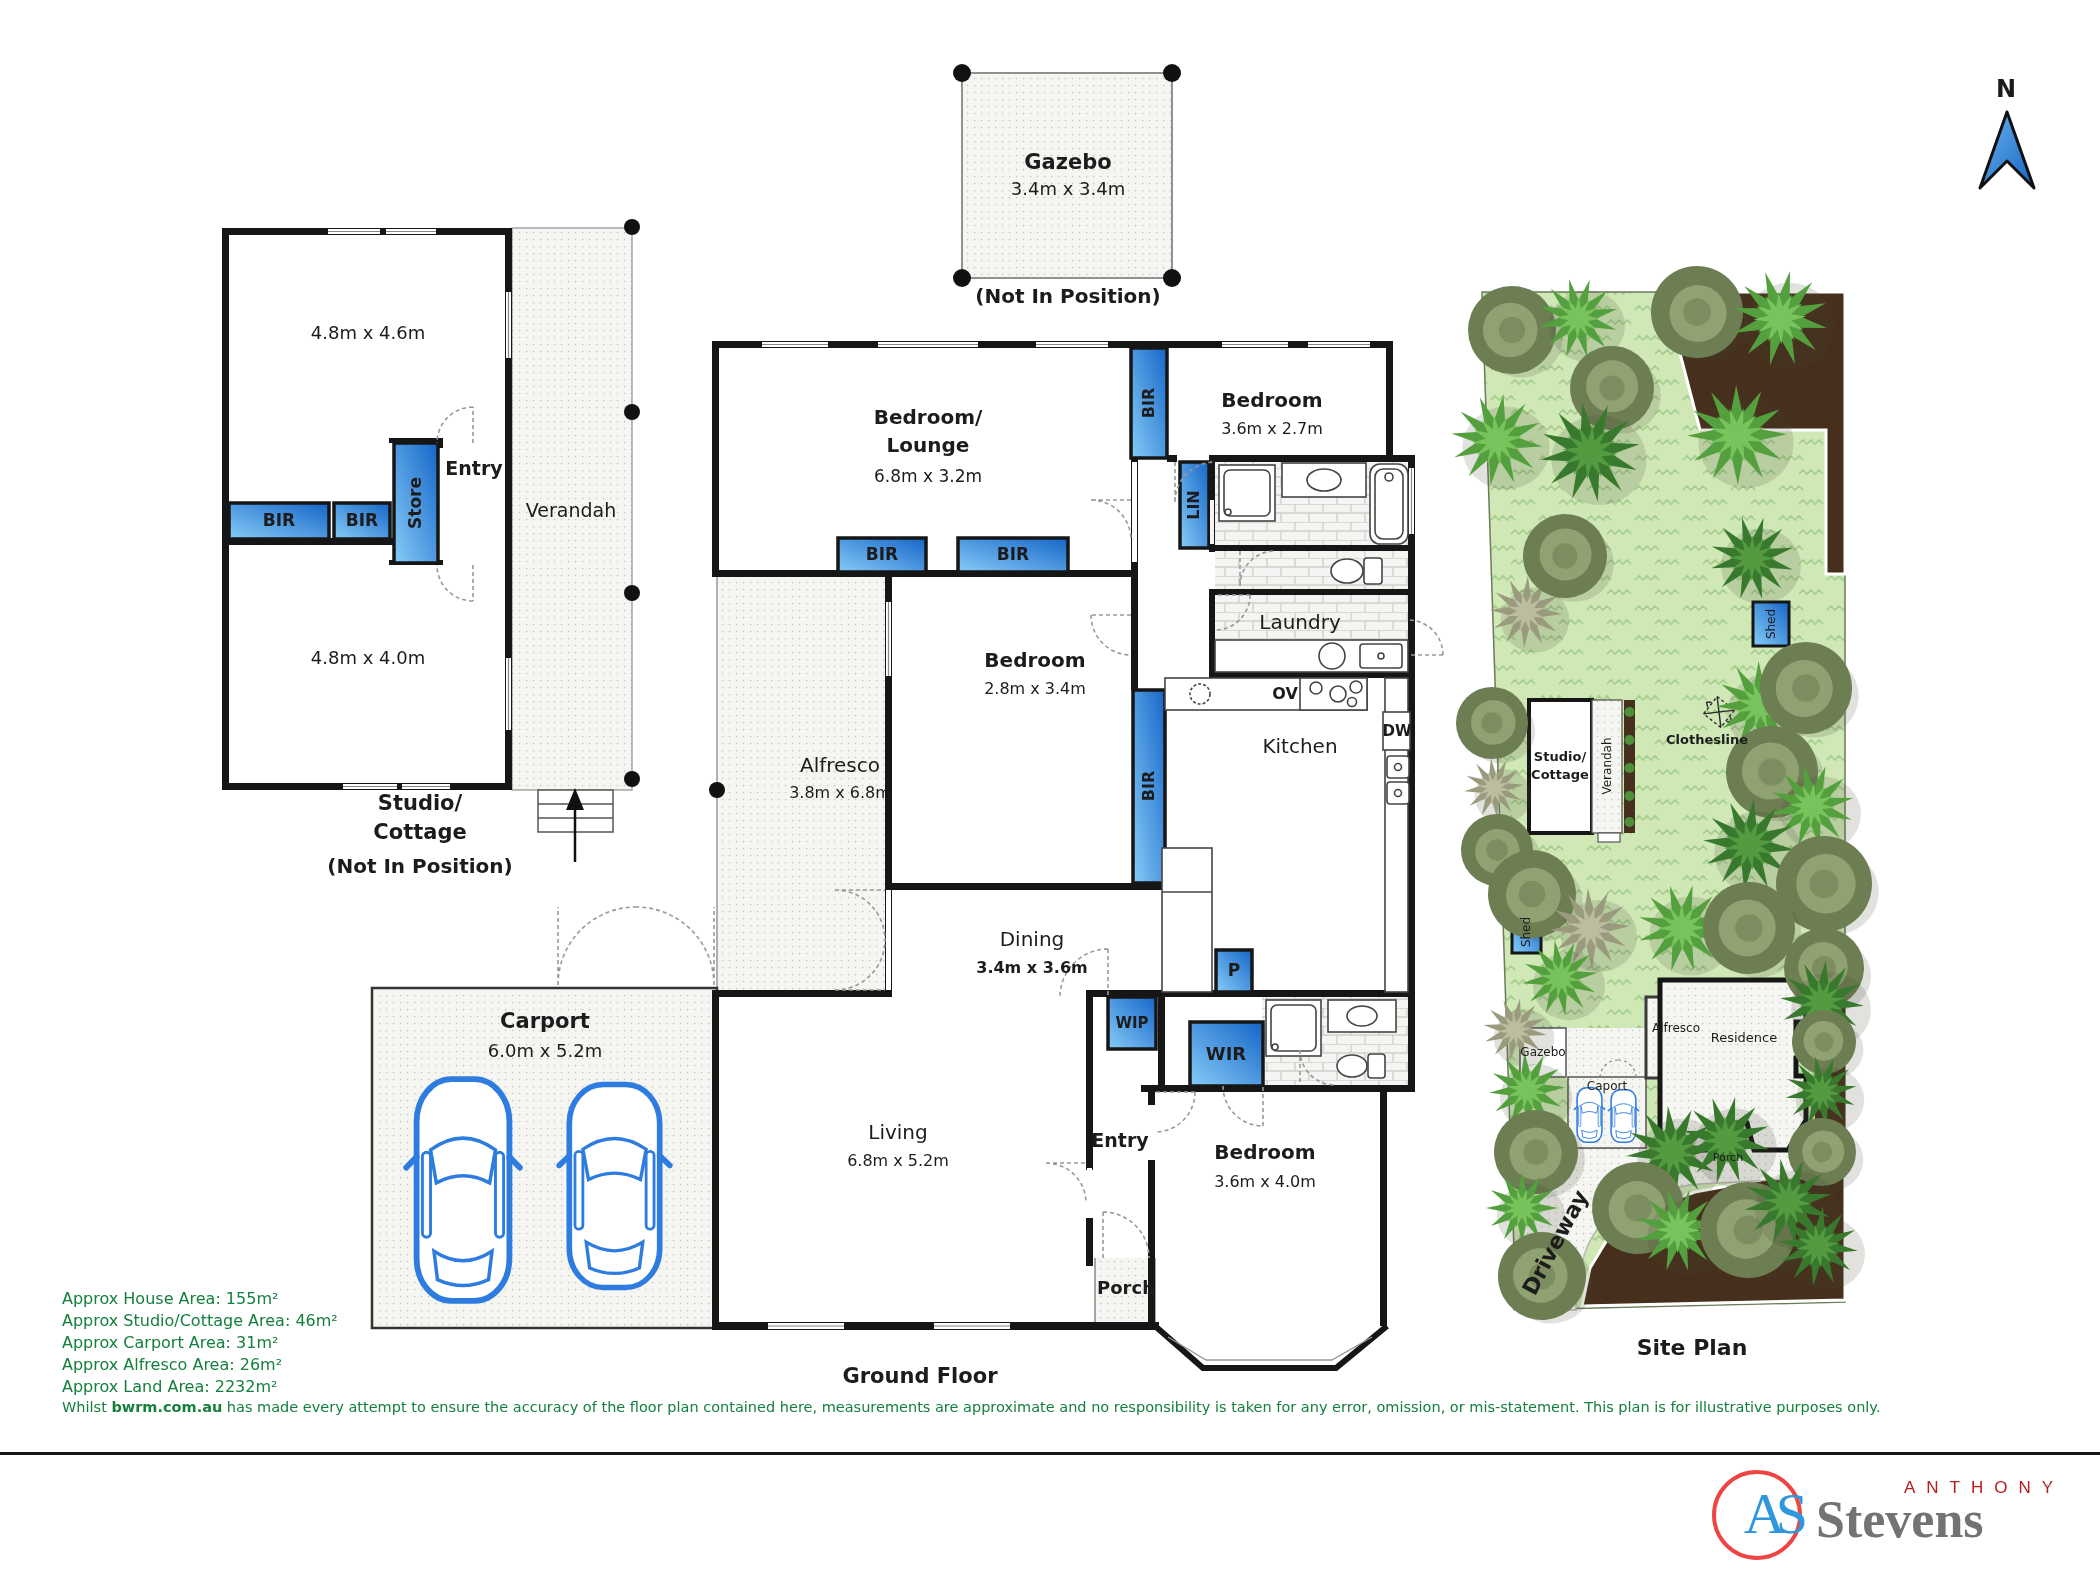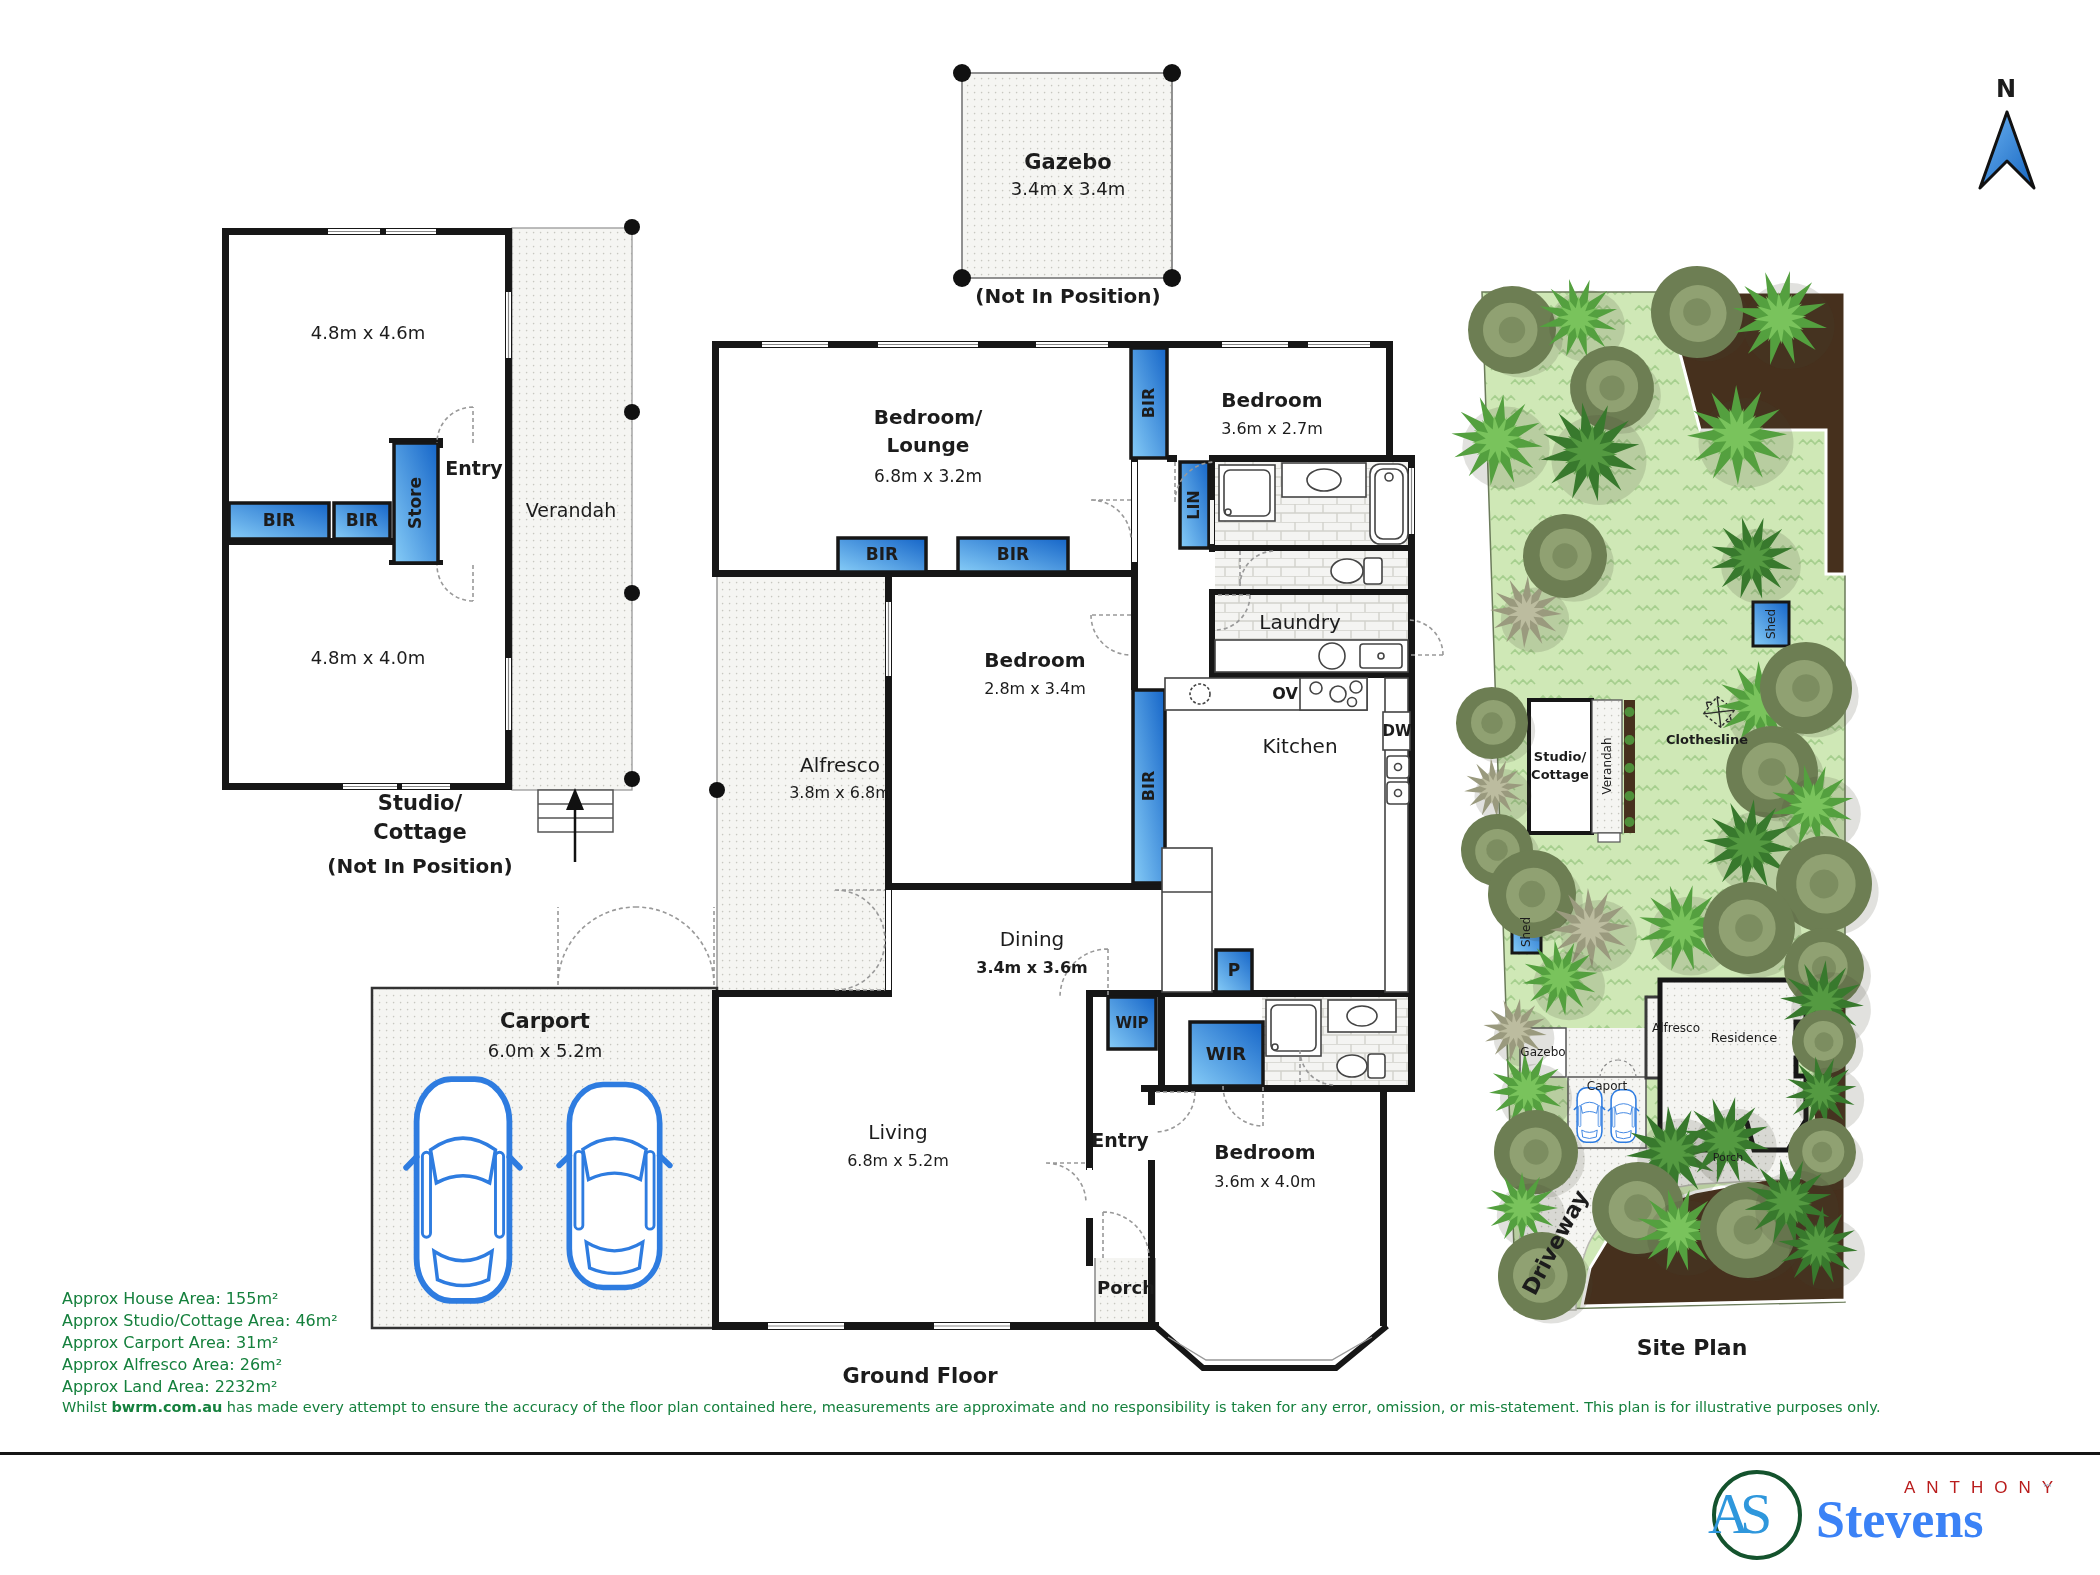--- a/index.html
+++ b/index.html
@@ -8,29 +8,29 @@
   #gfx{position:absolute;left:0;top:0;}
   .lbl{position:absolute;transform:translate(-50%,-50%);color:#1c1c1c;text-align:center;
        white-space:pre-line;line-height:1.4;z-index:5;}
   .b{font-weight:bold;}
   .rot{transform:translate(-50%,-50%) rotate(-90deg);}
   .footer-line{position:absolute;color:#15803d;z-index:5;}
   .sep{position:absolute;left:0;top:1452px;width:2100px;height:3px;background:#151515;z-index:5;}
   .address{position:absolute;left:62px;top:1478px;font-size:57px;font-weight:bold;color:#111;
            font-family:"Liberation Sans",sans-serif;letter-spacing:-1px;z-index:5;}
   
-  .logo-circle{position:absolute;left:1712px;top:1470px;width:82px;height:82px;border:4px solid #14532d;
-               border-radius:50%;z-index:5;display:flex;align-items:center;justify-content:flex-start;}
+  .logo-circle{position:absolute;left:1712px;top:1470px;width:82px;height:82px;border:4px solid #ef4444;
+               border-radius:50%;z-index:5;display:flex;align-items:center;justify-content:flex-end;}
   .logo-as{font-family:"Liberation Serif",serif;font-size:58px;color:#2f97dc;letter-spacing:-10px;
            margin-left:-8px;margin-top:-4px;}
   .logo-anthony{position:absolute;left:1868px;top:1478px;font-size:17px;letter-spacing:11px;
                 color:#b91c1c;font-family:"Liberation Sans",sans-serif;z-index:5;margin-left:36px;}
   .logo-tm{position:absolute;left:2042px;top:1482px;font-size:11px;color:#9fb9d0;z-index:5;}
   .logo-stevens{position:absolute;left:1816px;top:1490px;font-size:52px;font-family:"Liberation Serif",serif;
-                font-weight:bold;color:#3b82f6;z-index:5;}
+                font-weight:bold;color:#737373;z-index:5;}
 </style>
 </head>
 <body>
 
 <div id="page">
 
 <svg id="gfx" width="2100" height="1575" viewBox="0 0 2100 1575">
   <defs>
     <linearGradient id="blueG" x1="0" y1="1" x2="1" y2="0">
       <stop offset="0" stop-color="#86ccf7"></stop>

